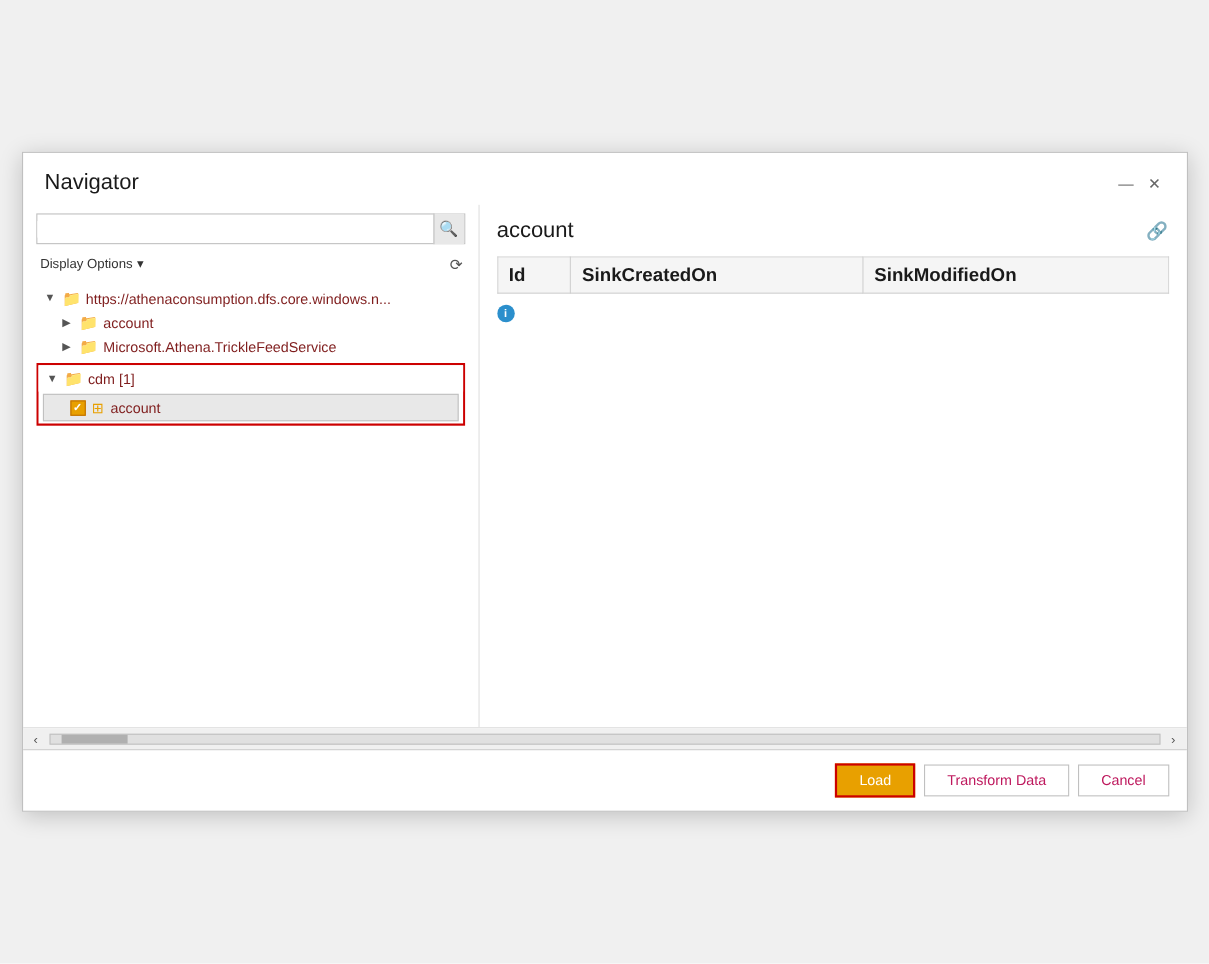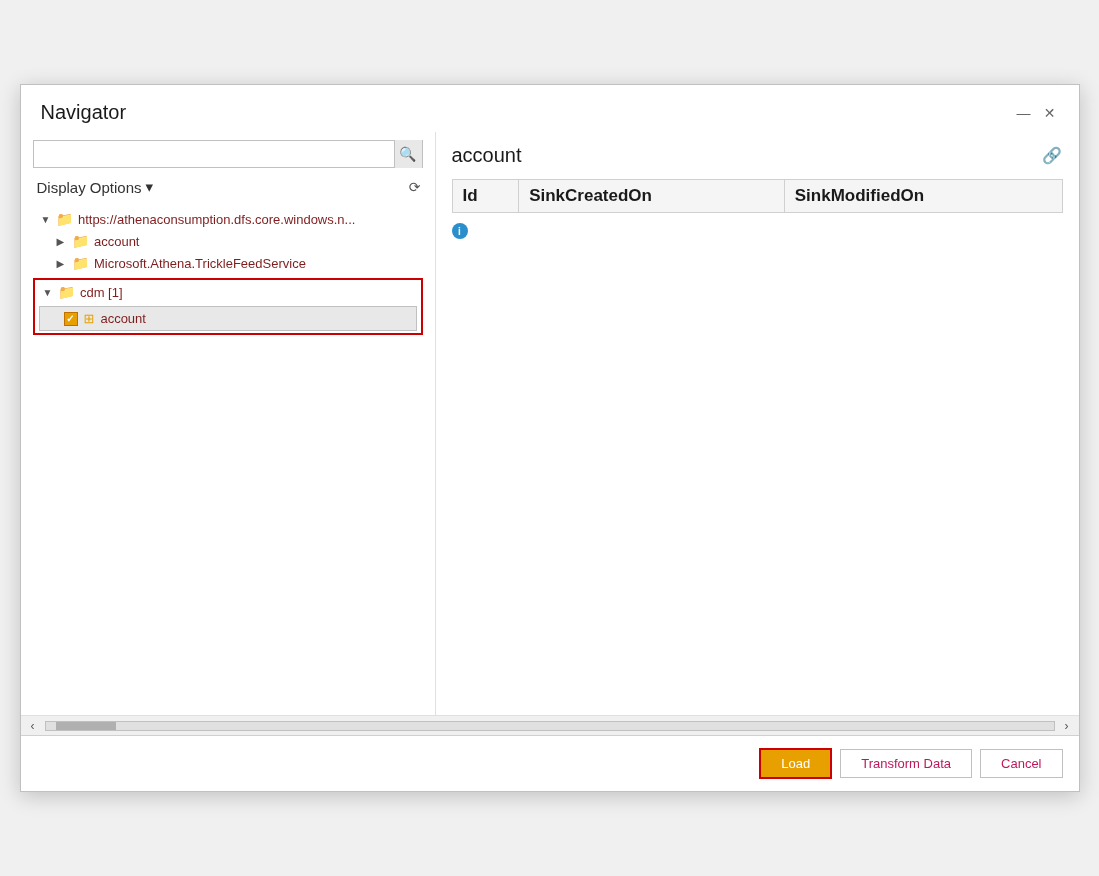--- a/index.html
+++ b/index.html
@@ -10,21 +10,21 @@
       align-items: center;
       justify-content: center;
       min-height: 100vh;
       font-size: 13px;
     }
     .dialog {
       background: #ffffff;
       border: 1px solid #c0c0c0;
       box-shadow: 0 4px 20px rgba(0,0,0,0.2);
       width: 1060px;
-      height: 708px;
+      height: 600px;
       display: flex;
       flex-direction: column;
       position: relative;
     }
     .title-bar {
       display: flex;
       align-items: center;
       justify-content: space-between;
       padding: 16px 20px 8px 20px;
     }
@@ -96,21 +96,21 @@
       justify-content: space-between;
       margin-bottom: 10px;
     }
     .display-options-btn {
       display: flex;
       align-items: center;
       gap: 4px;
       background: none;
       border: none;
       cursor: pointer;
-      font-size: 15px;
+      font-size: 12px;
       color: #333;
       padding: 2px 4px;
     }
     .refresh-icon-btn {
       background: none;
       border: none;
       cursor: pointer;
       font-size: 14px;
       color: #555;
       padding: 2px;

